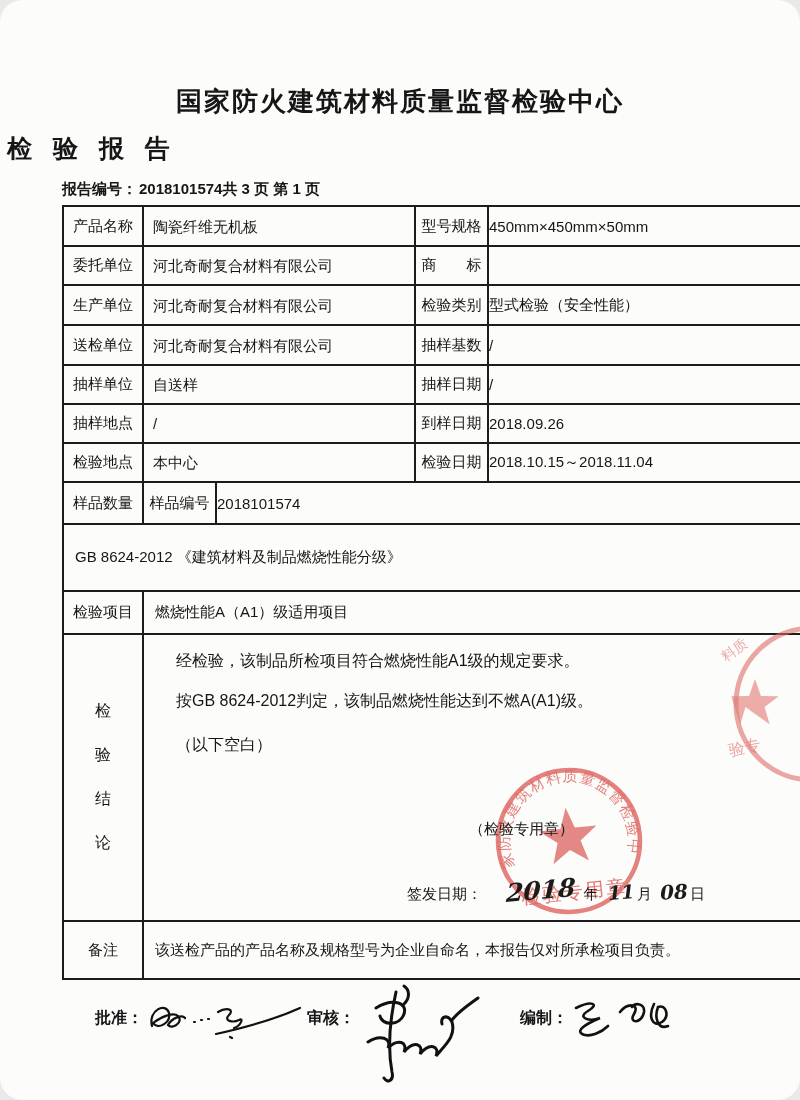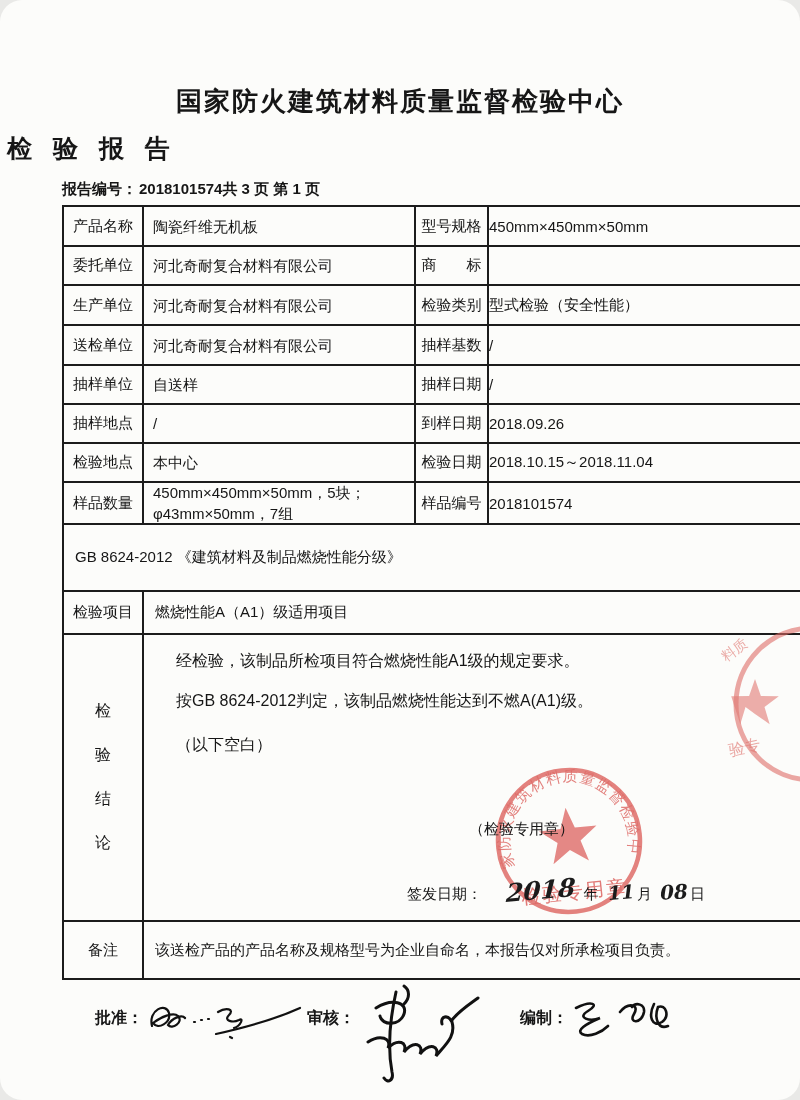--- a/index.html
+++ b/index.html
@@ -103,21 +103,20 @@
       <div class="cv2">2018.09.26</div>
     </div>
     <div class="trow h39">
       <div class="cl">检验地点</div>
       <div class="cv1">本中心</div>
       <div class="cl2">检验日期</div>
       <div class="cv2">2018.10.15～2018.11.04</div>
     </div>
     <div class="trow h42">
       <div class="cl">样品数量</div>
-      <div class="cv1">450mm×450mm×50mm，5块；φ43mm×50mm，7组</div>
       <div class="cl2">样品编号</div>
       <div class="cv2">2018101574</div>
     </div>
 
     <div class="trow h67">
       <div class="cvfull">GB 8624-2012 《建筑材料及制品燃烧性能分级》</div>
     </div>
     <div class="trow h43">
       <div class="cl">检验项目</div>
       <div class="cvfull">燃烧性能A（A1）级适用项目</div>

